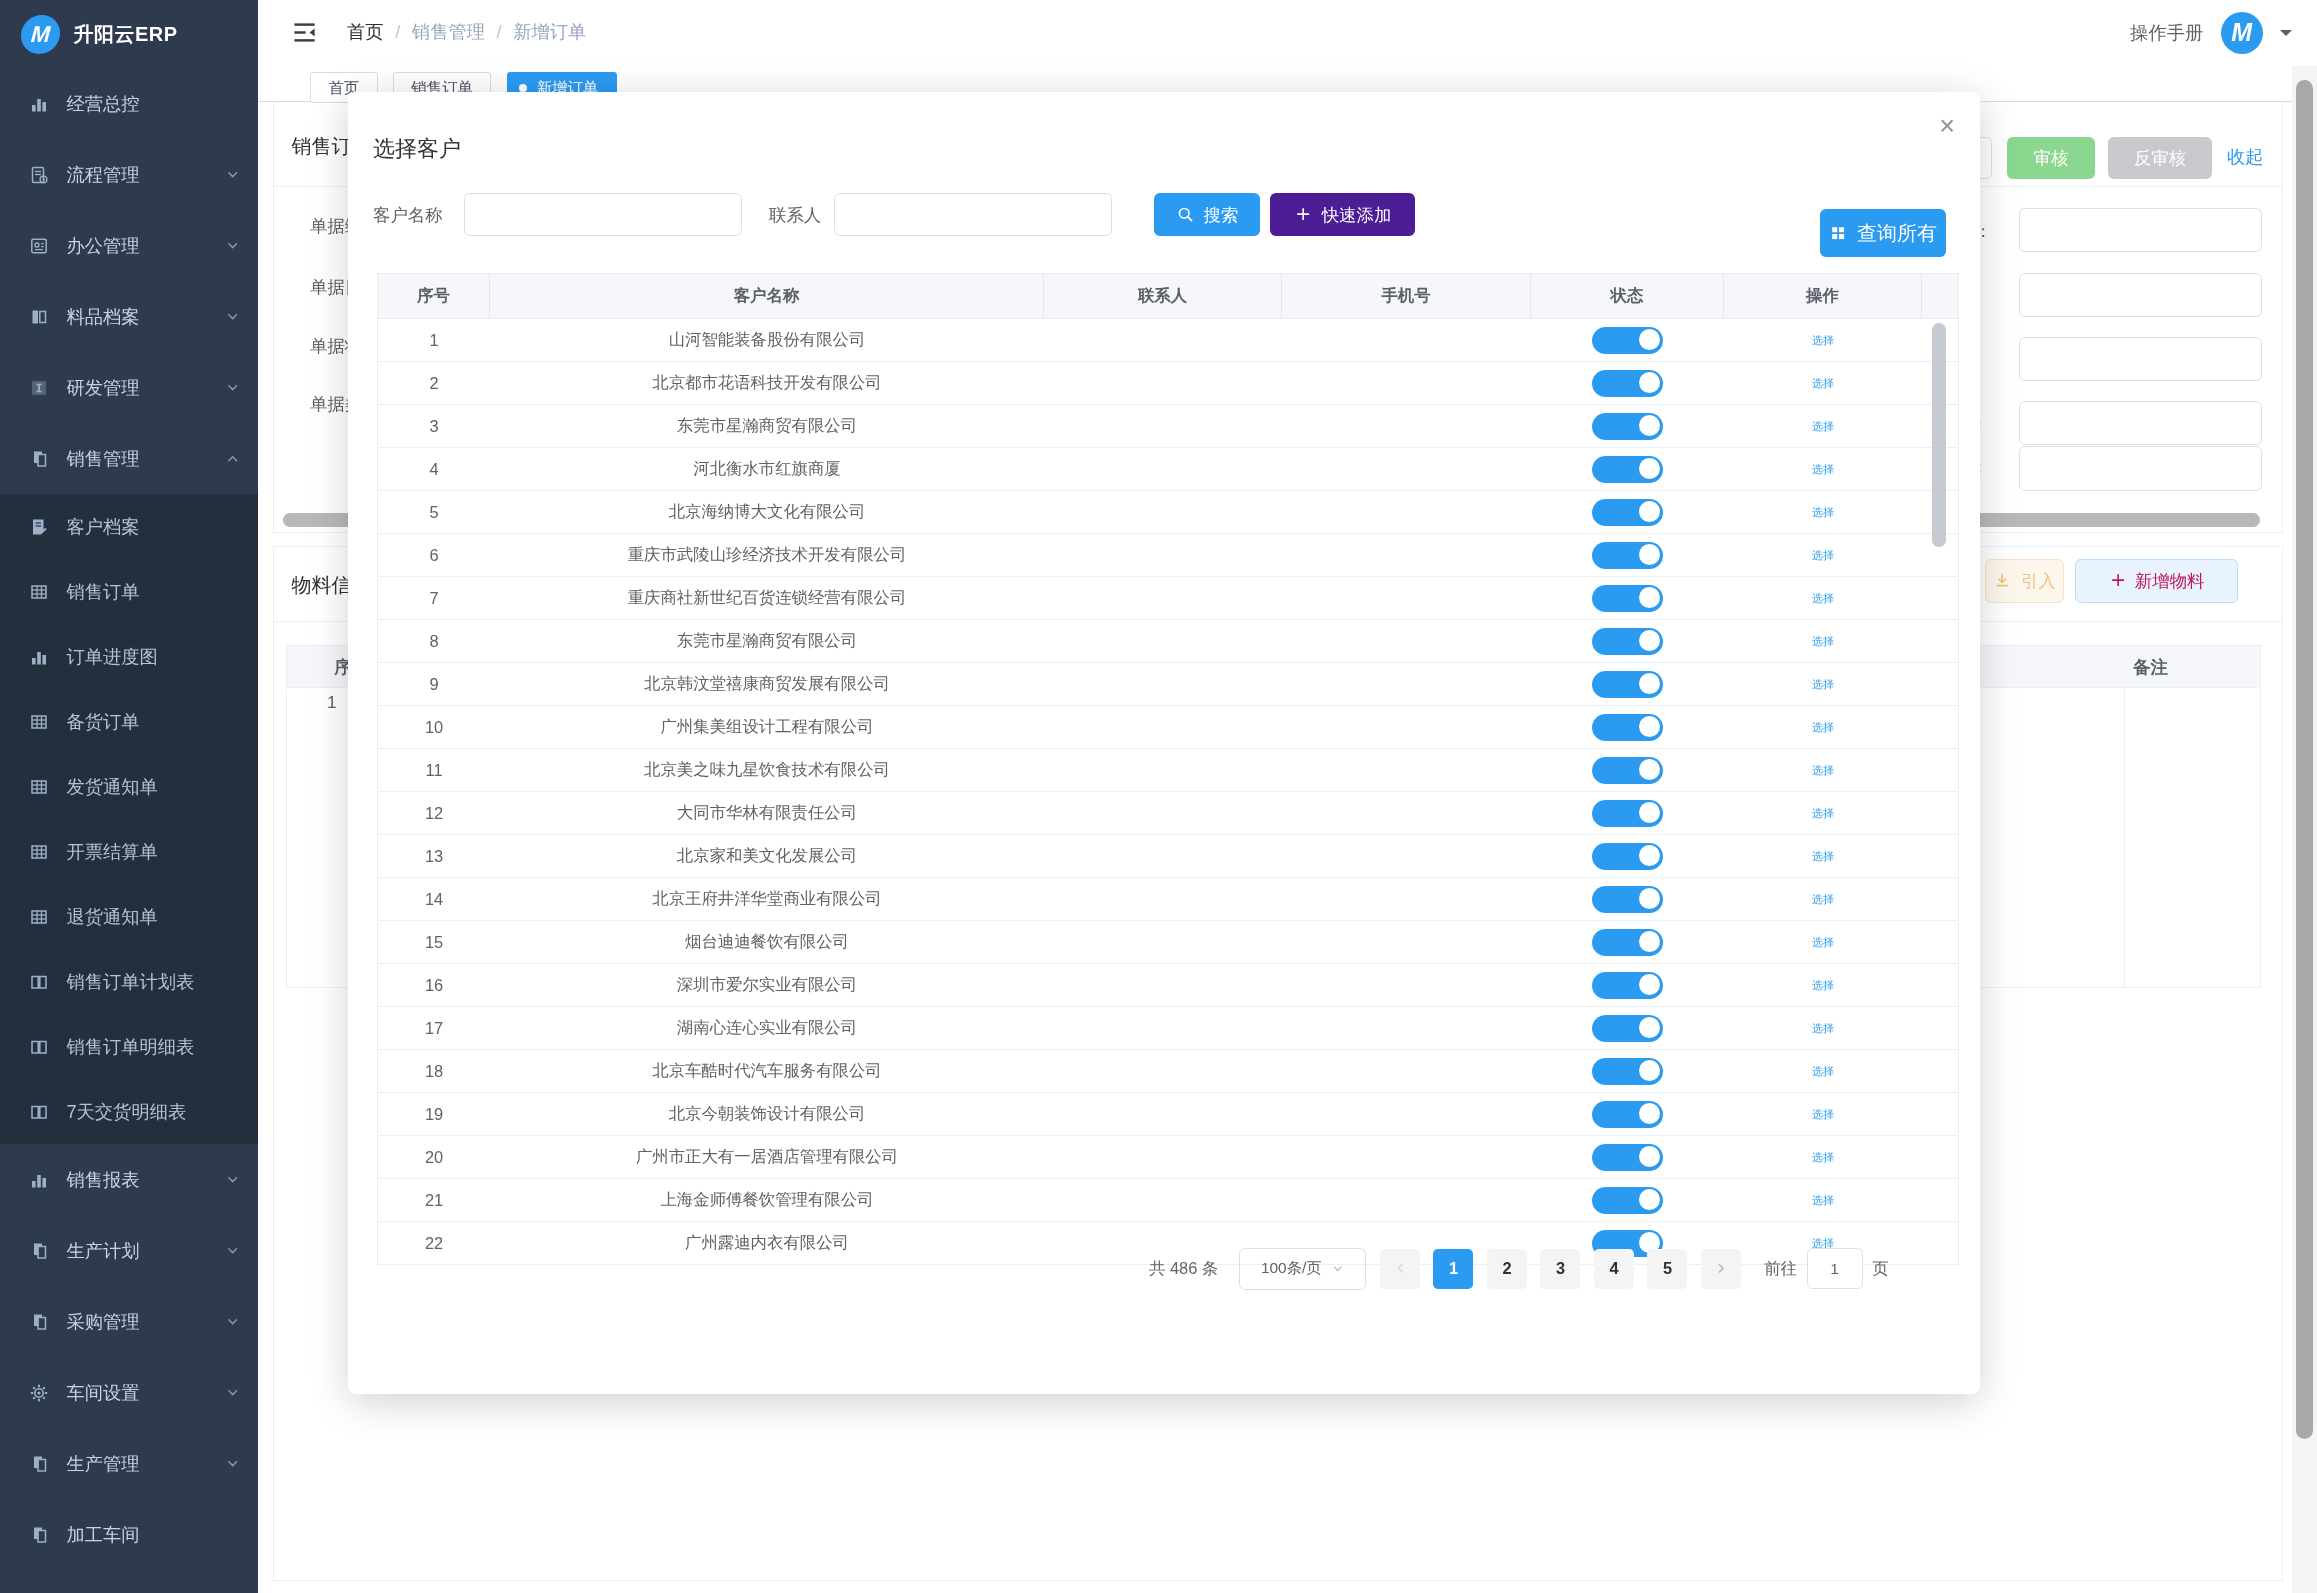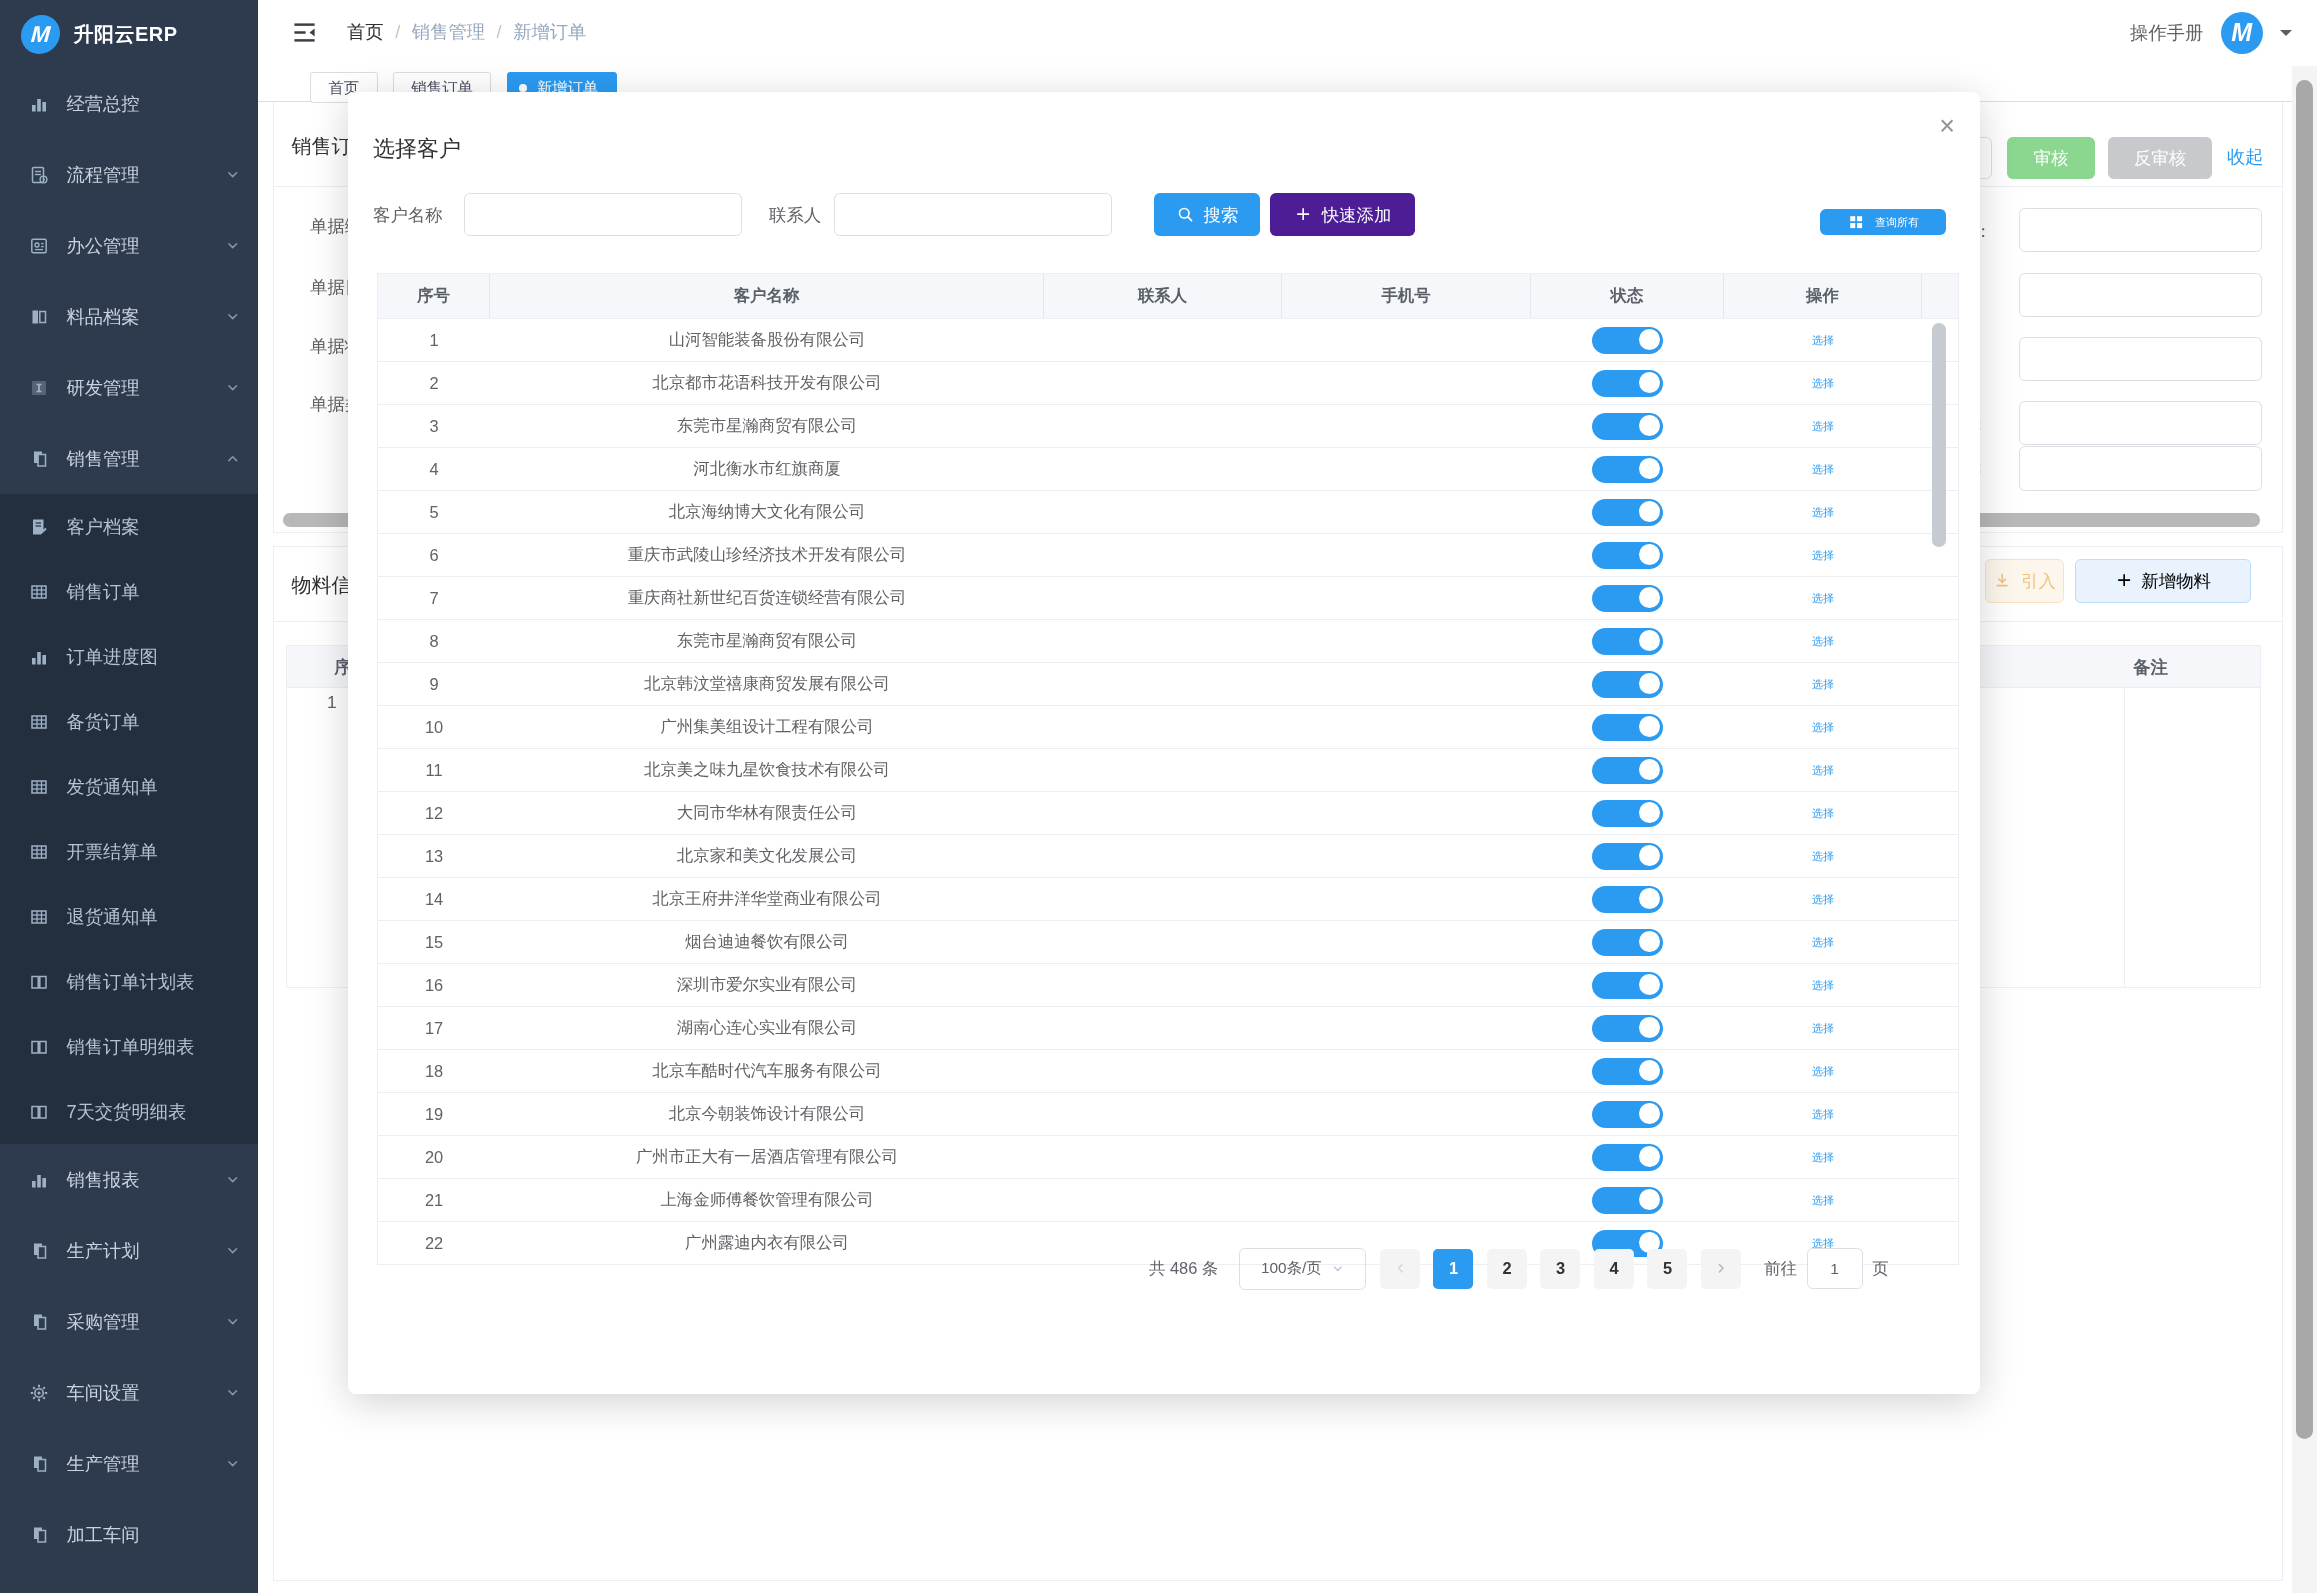--- a/index.html
+++ b/index.html
@@ -42,38 +42,38 @@
   .txt-input{position:absolute;background:#fff;border:1px solid #dcdfe6;border-radius:5.8px;box-sizing:border-box;}
   .r-label{position:absolute;font-size:17.4px;color:#606266;text-align:right;width:48px;}
   .btn{display:flex;align-items:center;justify-content:center;gap:9.7px;border-radius:5.8px;font-size:17.4px;cursor:pointer;box-sizing:border-box;border:none;white-space:nowrap;}
   .btn-audit{position:absolute;left:1733px;top:39px;width:88px;height:42px;background:#8cd790;color:#fff;}
   .btn-unaudit{position:absolute;left:1834px;top:39px;width:104px;height:42px;background:#c8c9cc;color:#fff;}
   .link-collapse{position:absolute;left:1953px;top:46px;font-size:18.3px;color:#2b9bf2;cursor:pointer;}
   .hscroll{position:absolute;left:8.7px;top:415px;width:1977px;height:13.5px;border-radius:6.8px;background:#b8b8b8;}
   .mat-title{position:absolute;left:17.4px;top:25px;font-size:20px;color:#303133;}
   .mat-divider{position:absolute;left:0;top:74px;width:100%;border-top:1px solid #ebeef5;}
   .btn-import{position:absolute;left:1711px;top:11.6px;width:79px;height:44px;background:#fdf6ec;border:1px solid #f8e3c0;color:#f0c27e;}
-  .btn-addmat{position:absolute;left:1801px;top:11.6px;width:176px;height:44px;background:#e8f3fe;border:1px solid #bcdcfb;color:#000000;gap:8px;}
+  .btn-addmat{position:absolute;left:1801px;top:11.6px;width:163px;height:44px;background:#e8f3fe;border:1px solid #bcdcfb;color:#be185d;gap:8px;}
   .mat-header{position:absolute;left:11.6px;top:98px;right:21px;height:43px;background:#f5f7fa;border:1px solid #ebeef5;box-sizing:border-box;}
   .mat-h-cell{position:absolute;top:0;height:100%;display:flex;align-items:center;font-size:17.4px;font-weight:bold;color:#5a6068;}
   .mat-body{position:absolute;left:11.6px;top:142px;right:21px;height:299px;border:1px solid #ebeef5;border-top:none;box-sizing:border-box;}
   .mat-cell-border{position:absolute;top:0;bottom:0;border-left:1px solid #ebeef5;}
   .mat-row-index{position:absolute;left:53px;top:145px;font-size:17.4px;color:#606266;}
   
   .vscroll-track{position:absolute;right:0;top:66px;width:25px;bottom:0;background:#f4f4f4;z-index:4;}
   .vscroll-thumb{position:absolute;right:3.9px;top:13.5px;width:17.4px;height:1359px;background:#a8a8a8;border-radius:8.7px;}
   
   .modal{position:absolute;left:348px;top:92px;width:1632px;height:1302px;background:#fff;border-radius:7.7px;box-shadow:0 7.7px 39px rgba(0,0,0,.18);z-index:10;}
   .m-close{position:absolute;right:25px;top:21px;font-size:27px;color:#909399;cursor:pointer;line-height:1;}
   .m-title{position:absolute;left:25px;top:42px;font-size:22px;color:#303133;}
   .m-label{position:absolute;top:111px;font-size:17.4px;color:#606266;}
   .m-input{position:absolute;top:101px;height:43px;background:#fff;border:1px solid #dcdfe6;border-radius:5.8px;box-sizing:border-box;font-size:16.4px;padding:0 11.6px;color:#303133;outline:none;}
   .btn-search{position:absolute;left:806px;top:101px;width:106px;height:43px;background:#2b9bf2;color:#fff;}
   .btn-quickadd{position:absolute;left:922px;top:101px;width:145px;height:43px;background:#4c1d95;color:#fff;}
-  .btn-queryall{position:absolute;left:1472px;top:117px;width:126px;height:26px;background:#2b9bf2;color:#fff;font-size:11px;}
+  .btn-queryall{position:absolute;left:1472px;top:117px;width:126px;height:48px;background:#2b9bf2;color:#fff;font-size:20px;}
   .micon{width:18.3px;height:18.3px;}
   
   .ctable{position:absolute;left:29px;top:181px;width:1582px;border:1px solid #ebeef5;box-sizing:border-box;}
   .chead{display:flex;height:44px;background:#f5f7fa;border-bottom:1px solid #ebeef5;}
   .chead .c{display:flex;align-items:center;justify-content:center;font-size:16.4px;font-weight:bold;color:#5a6068;border-right:1px solid #e4e7ed;box-sizing:border-box;}
   .chead .c:last-child{border-right:none;}
   .crow{display:flex;height:42px;border-bottom:1px solid #ebeef5;background:#fff;}
   .crow:last-of-type{border-bottom:none;}
   .crow .c{display:flex;align-items:center;justify-content:center;font-size:16.4px;color:#606266;box-sizing:border-box;}
   .c1{width:112px;}.c2{width:554px;}.c3{width:238px;}.c4{width:249px;}.c5{width:193px;text-align:center;}.c6{width:198px;}.cg{width:35px;}

